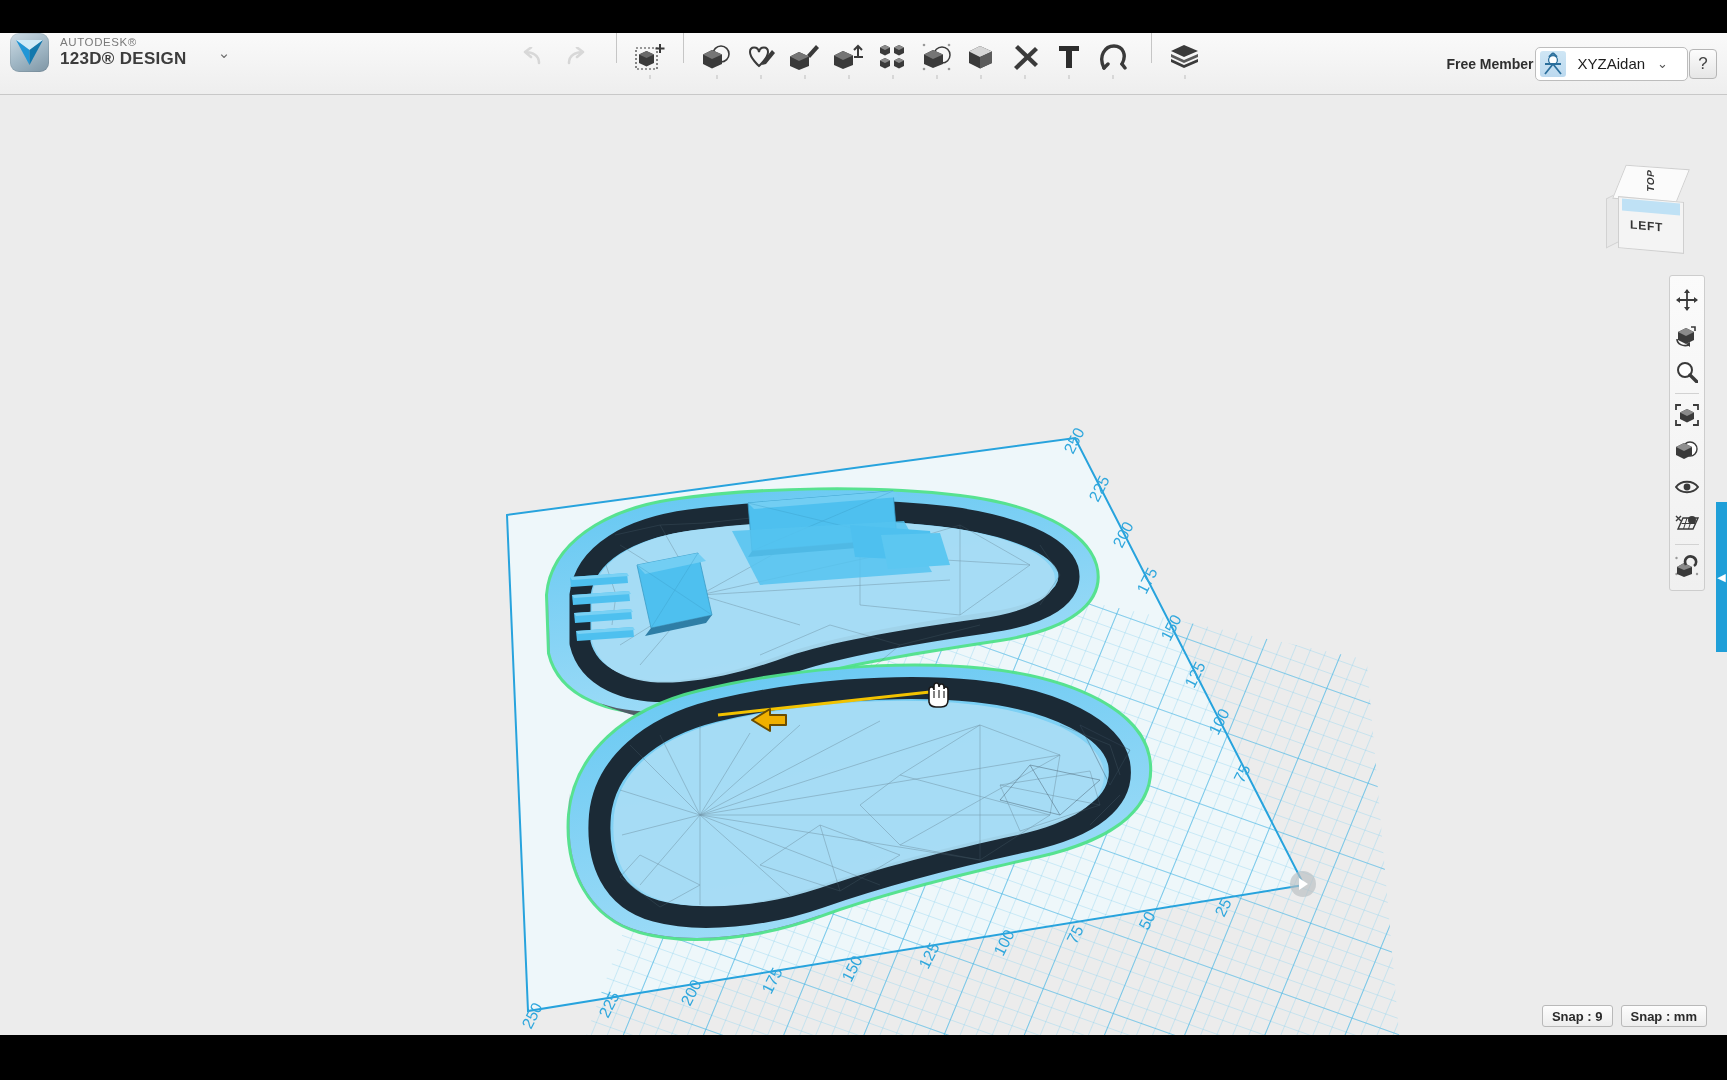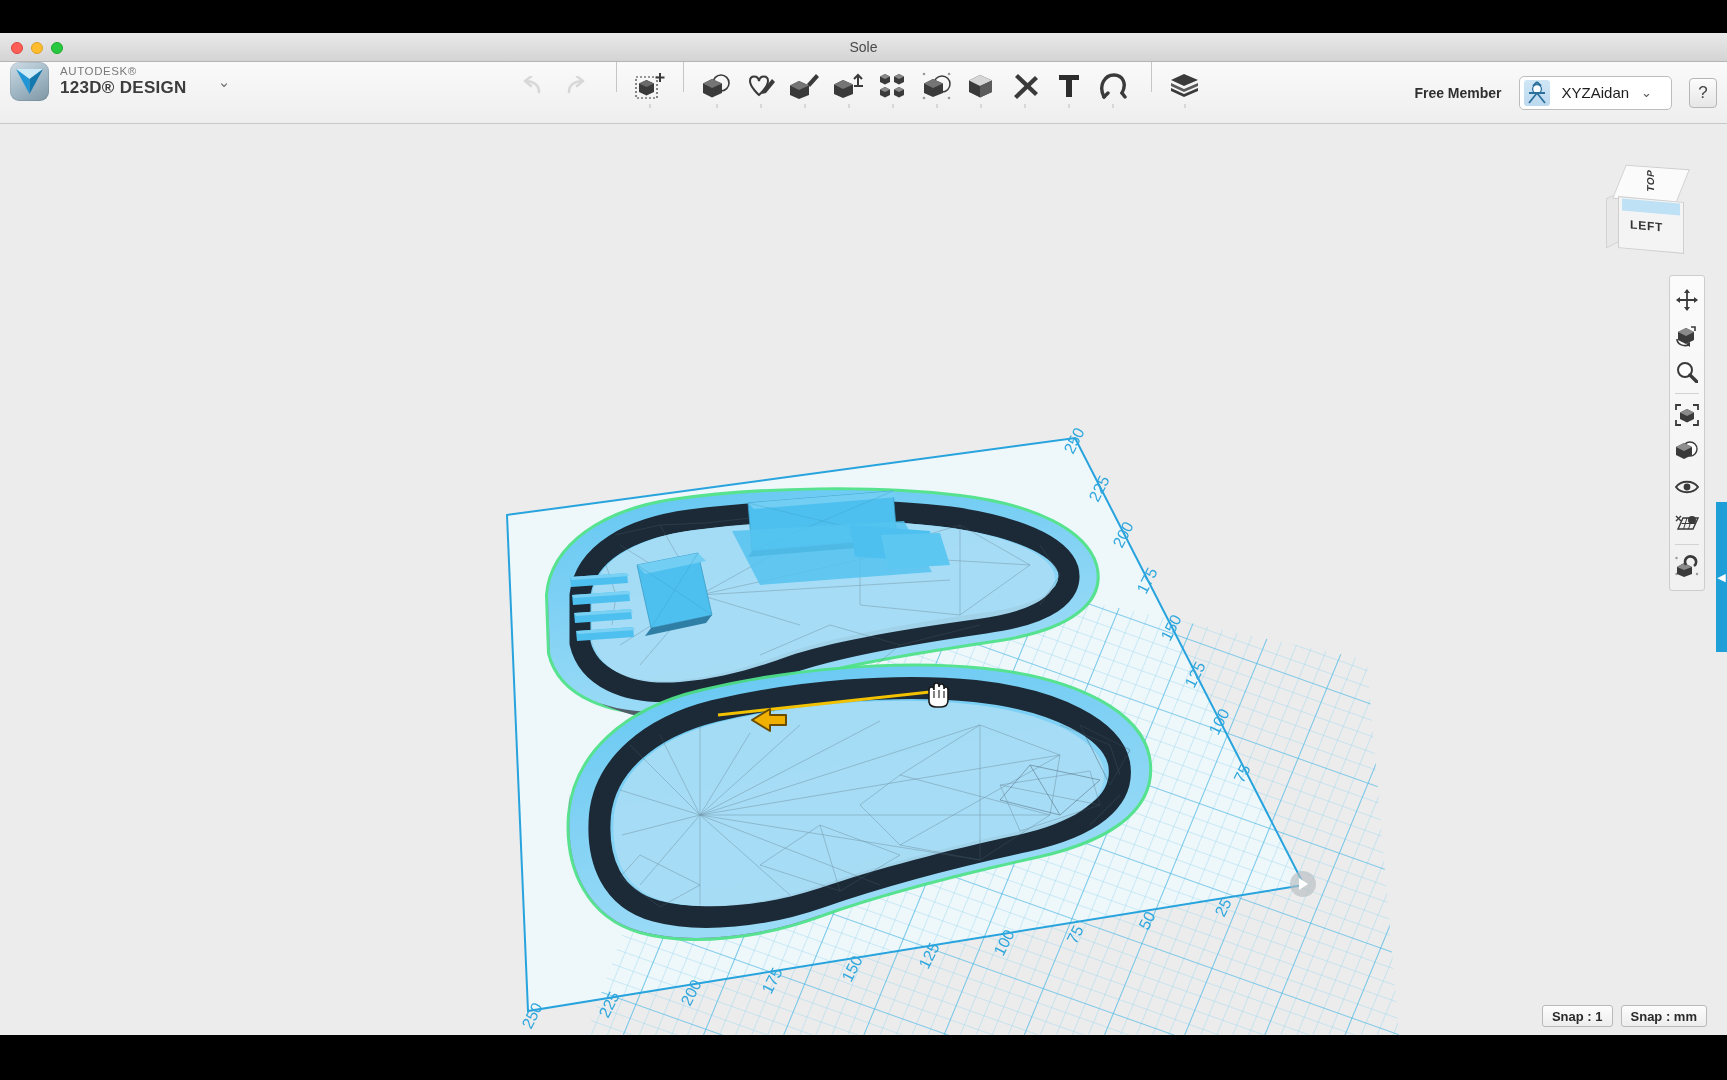--- a/index.html
+++ b/index.html
@@ -62,21 +62,21 @@
   }
   .tb-btn.dim { opacity: .32; }
   .tb-sep { width: 1px; height: 30px; background: #c6c6c6; margin: 0 11px; }
   .tb-tick {
     position: absolute; bottom: 2px; left: 50%; transform: translateX(-50%);
     width: 1px; height: 4px; background: #bdbdbd;
   }
 
   .right-zone {
     position: absolute; right: 10px; top: 50%; transform: translateY(-50%);
-    display: flex; align-items: center; gap: 17px;
+    display: flex; align-items: center; gap: 1px;
   }
   .member-label { font-size: 14px; font-weight: bold; color: #2f2f2f; }
   .user-box {
     display: flex; align-items: center; gap: 12px;
     height: 34px; padding: 0 19px 0 4px;
     background: #fff; border: 1px solid #bdbdbd; border-radius: 5px;
   }
   .avatar {
     width: 26px; height: 26px; border-radius: 3px;
     background: linear-gradient(#cfe6f5, #bcd9ef);
@@ -174,28 +174,20 @@
     border: 1px solid #b9b9b9; border-radius: 3px;
     font-size: 13px; font-weight: bold; color: #2a2a2a;
     display: flex; align-items: center;
   }
 </style>
 </head>
 <body>
 
 <div id="app">
 
-  <div class="titlebar">
-    <div class="traffic">
-      <div class="tl red"></div>
-      <div class="tl yellow"></div>
-      <div class="tl green"></div>
-    </div>
-    <div class="title-text">Sole</div>
-  </div>
 
   <div class="apptoolbar">
 
     <div class="brand">
       <div class="brand-logo">
         <svg width="29" height="27" viewBox="0 0 29 27">
           <polygon points="1,1 28,1 14.5,11" fill="#cfeaf7"></polygon>
           <polygon points="1,1 14.5,11 14.5,26" fill="#2196d6"></polygon>
           <polygon points="28,1 14.5,11 14.5,26" fill="#1278ad"></polygon>
         </svg>
@@ -638,18 +630,18 @@
           <path d="M11 10 C8 4 13 0 18 2 C22 4 22 9 19 11" fill="none" stroke="#3a3a3a" stroke-width="2.6"></path>
         </svg>
       </div>
     </div>
 
     <div class="panel-tab">
       <span class="chev">◀</span>
     </div>
 
     <div class="status-chips">
-      <div class="chip">Snap : 1</div>
+      <div class="chip">Snap : 9</div>
       <div class="chip">Snap : mm</div>
     </div>
 
   </div>
 </div>
 
 </body></html>

